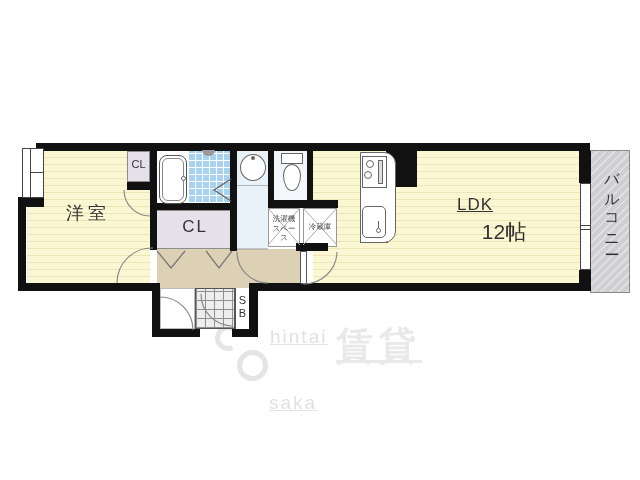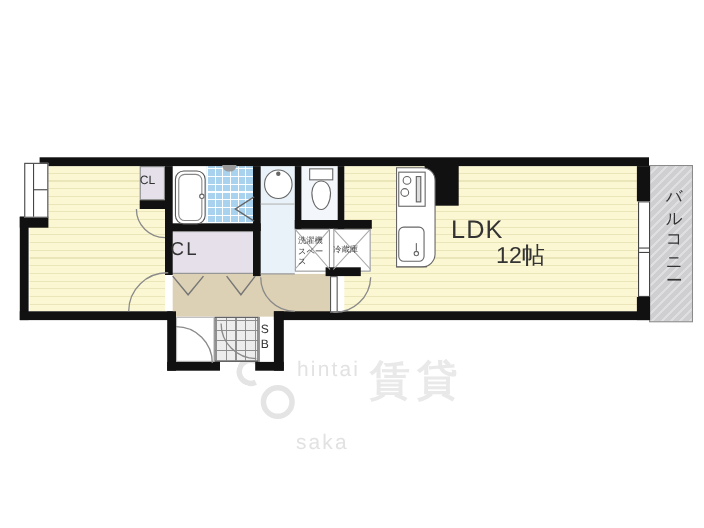--- a/index.html
+++ b/index.html
@@ -16,22 +16,22 @@
   .paleblue{background:#e9f2f9;}
   .palewhite{background:#f3f7fb;}
   .gtile{background-color:#ededed;
     background-image:repeating-linear-gradient(90deg,#8f8f8f 0 1px,transparent 1px 9px),
                      repeating-linear-gradient(0deg,#8f8f8f 0 1px,transparent 1px 9px);
     border:1px solid #555;}
   .hatch{background:repeating-linear-gradient(135deg,#cfcfd1 0 4px,#dfdfe1 4px 6px);
          border:1px solid #8a8a8a;}
   .wall{background:#111;}
   .thinbox{background:#fff;border:1px solid #999;}
-  .lbl{position:absolute;color:#333;}
-  .wm{position:absolute;color:#e2e2e2;font-weight:bold;}
+  .lbl{position:absolute;color:#333;text-align:center;}
+  .wm{position:absolute;color:#e2e2e2;font-weight:bold;text-decoration:underline;}
   svg{position:absolute;left:0;top:0;}
 </style>
 </head>
 <body>
 
 <div class="canvas">
 
   <div class="abs" style="left:0;top:0;width:640px;height:480px;">
     <div class="abs" style="left:215px;top:325px;width:26px;height:26px;border:5px solid #e4e4e4;border-radius:50%;border-right-color:transparent;transform:rotate(20deg);"></div>
     <div class="abs" style="left:237px;top:350px;width:31px;height:31px;border:5px solid #e4e4e4;border-radius:50%;"></div>
@@ -117,21 +117,22 @@
     <path d="M160,297 A33,33 0 0 1 193,330" fill="none" stroke="#8a8a8a" stroke-width="1.2"></path>
     <path d="M201,294 A32,32 0 0 0 233,326" fill="none" stroke="#8a8a8a" stroke-width="1.2"></path>
     <polyline points="231,179 214,190 231,201" fill="none" stroke="#666" stroke-width="1.3"></polyline>
     <polyline points="157,251 171,268 185,251" fill="none" stroke="#777" stroke-width="1.3"></polyline>
     <polyline points="206,251 219,268 232,251" fill="none" stroke="#777" stroke-width="1.3"></polyline>
     <path d="M268,208 L300,245 M300,208 L268,245" stroke="#aaa" stroke-width="1" fill="none"></path>
     <path d="M303,208 L337,245 M337,208 L303,245" stroke="#aaa" stroke-width="1" fill="none"></path>
     <path d="M237,249 L268,249" stroke="#999" stroke-width="1" fill="none"></path>
   </svg>
 
-  <div class="lbl" style="left:410px;top:195px;width:106px;font-size:23px;letter-spacing:1px;">LDK</div>
+  <div class="lbl" style="left:40px;top:201px;width:96px;font-size:18px;letter-spacing:4px;">洋室</div>
+  <div class="lbl" style="left:422px;top:195px;width:106px;font-size:17px;letter-spacing:1px;text-decoration:underline;">LDK</div>
   <div class="lbl" style="left:451px;top:218px;width:106px;font-size:21px;">12帖</div>
   <div class="lbl" style="left:127px;top:158px;width:23px;font-size:11px;">CL</div>
   <div class="lbl" style="left:155px;top:217px;width:80px;font-size:17px;letter-spacing:2px;">CL</div>
   <div class="lbl" style="left:237px;top:294px;width:11px;font-size:11px;line-height:13px;word-break:break-all;">SB</div>
   <div class="lbl" style="left:271px;top:214px;width:26px;font-size:7.5px;line-height:9.5px;color:#444;">洗濯機スペース</div>
   <div class="lbl" style="left:303px;top:222px;width:34px;font-size:7.5px;color:#444;">冷蔵庫</div>
   <div class="lbl" style="left:597px;top:162px;width:24px;height:125px;font-size:15px;letter-spacing:4px;writing-mode:vertical-rl;text-align:left;">バルコニー</div>
 
 </div>
 

